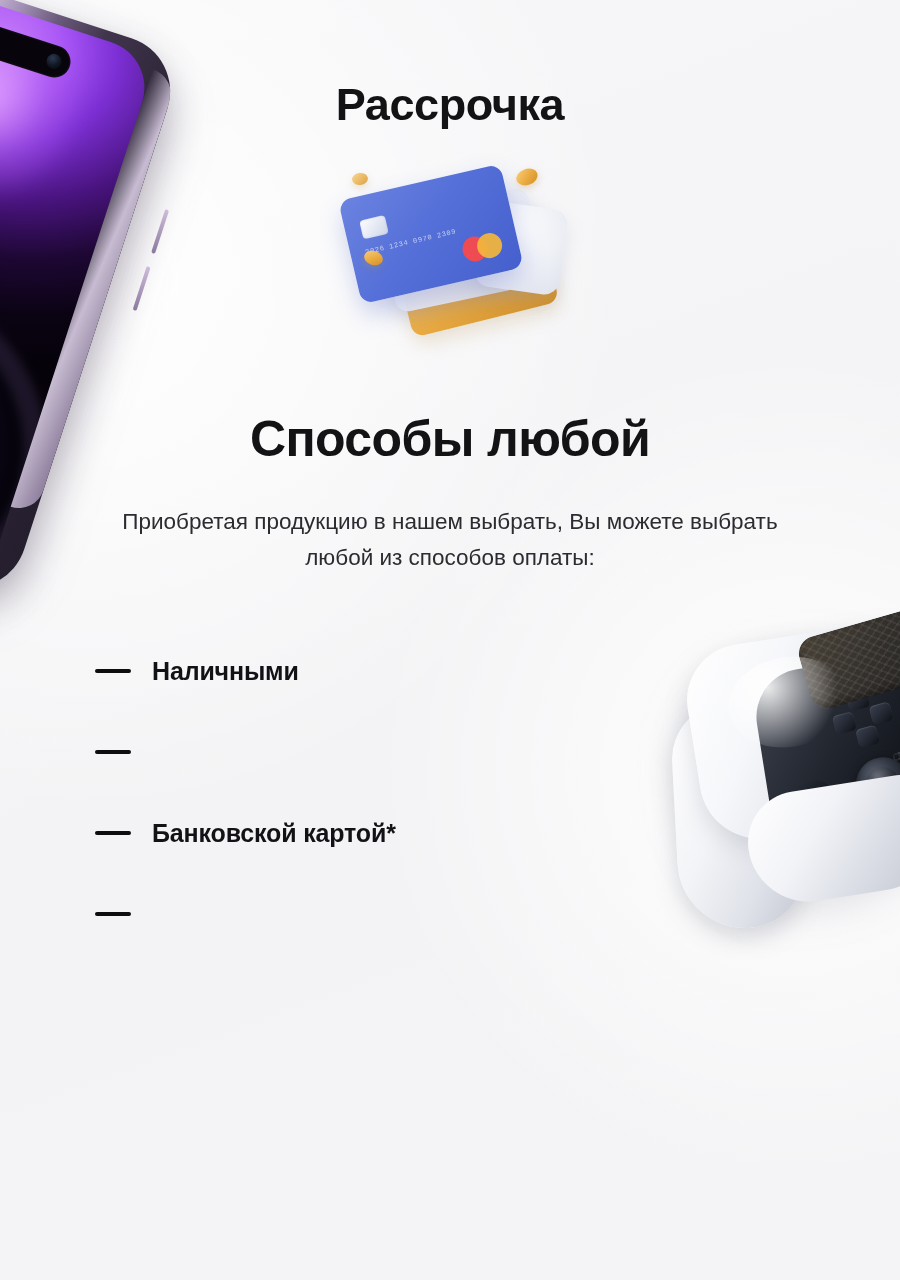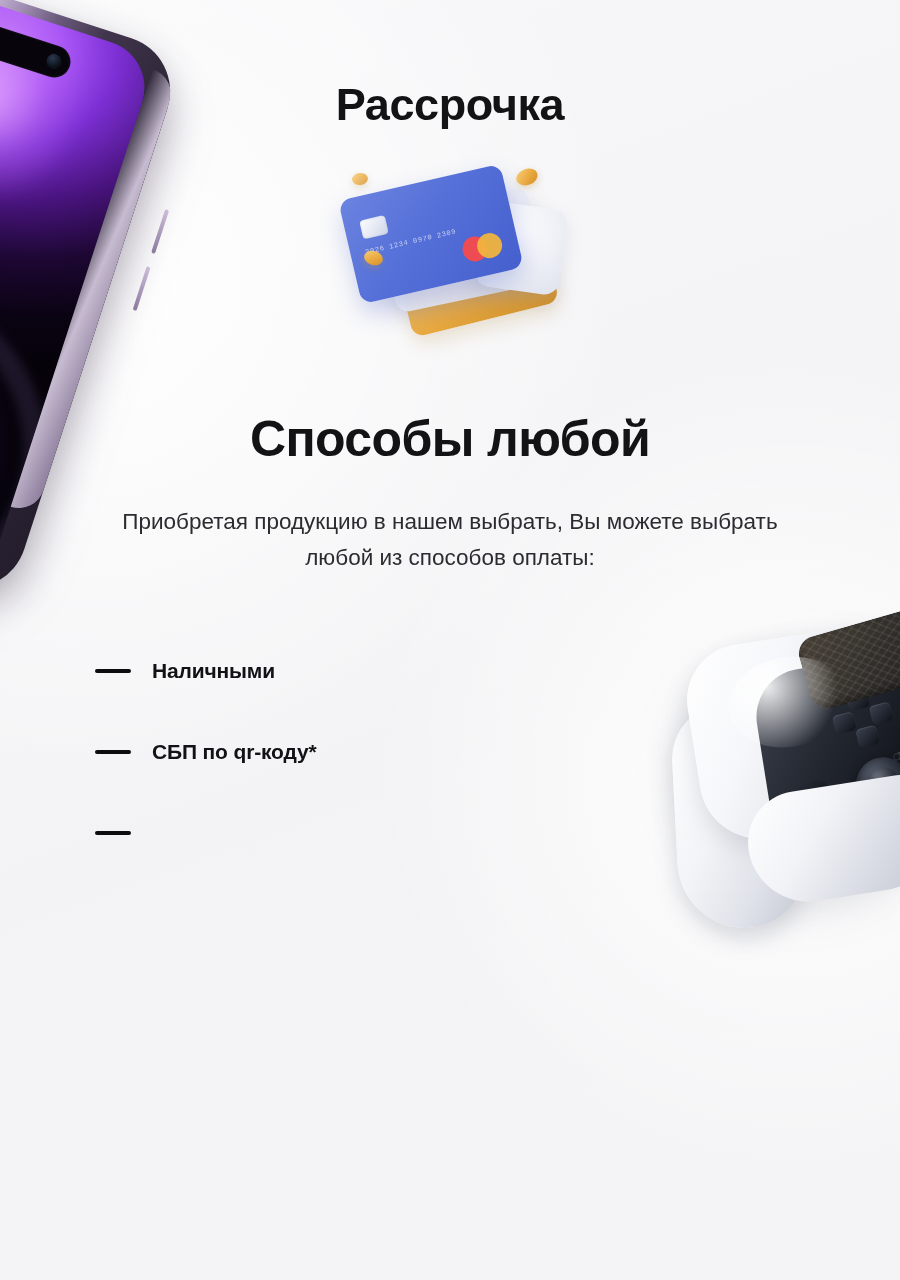--- a/index.html
+++ b/index.html
@@ -284,21 +284,21 @@
   .method:last-child { margin-bottom: 0; }
   .dash {
     flex: 0 0 auto;
     width: 36px;
     height: 4px;
     border-radius: 2px;
     background: #0d0d10;
     margin-right: 21px;
   }
   .method-label {
-    font-size: 21px;
+    font-size: 25px;
     font-weight: 700;
     color: #121216;
     letter-spacing: -0.15px;
     white-space: nowrap;
   }
 
   
   .pad-wrap {
     position: absolute;
     left: 664px;
@@ -481,21 +481,24 @@
 
   <p class="intro">Приобретая продукцию в нашем выбрать, Вы можете выбрать любой из способов оплаты:</p>
 
   <ul class="methods">
     <li class="method">
       <span class="dash"></span>
       <span class="method-label">Наличными</span>
     </li>
     <li class="method">
       <span class="dash"></span>
-      <span class="method-label">СБП по qr-коду*</span>
+    </li>
+    <li class="method">
+      <span class="dash"></span>
+      <span class="method-label">Банковской картой*</span>
     </li>
     <li class="method">
       <span class="dash"></span>
     </li>
   </ul>
 
   <div class="pad-wrap">
     <div class="pad-shadow"></div>
     <div class="pad-grip"></div>
     <div class="pad-body">

